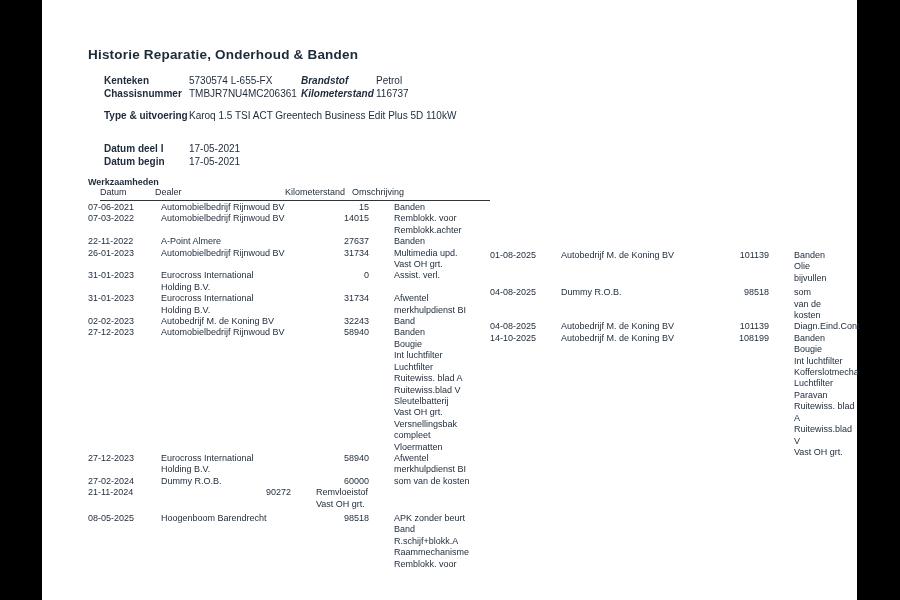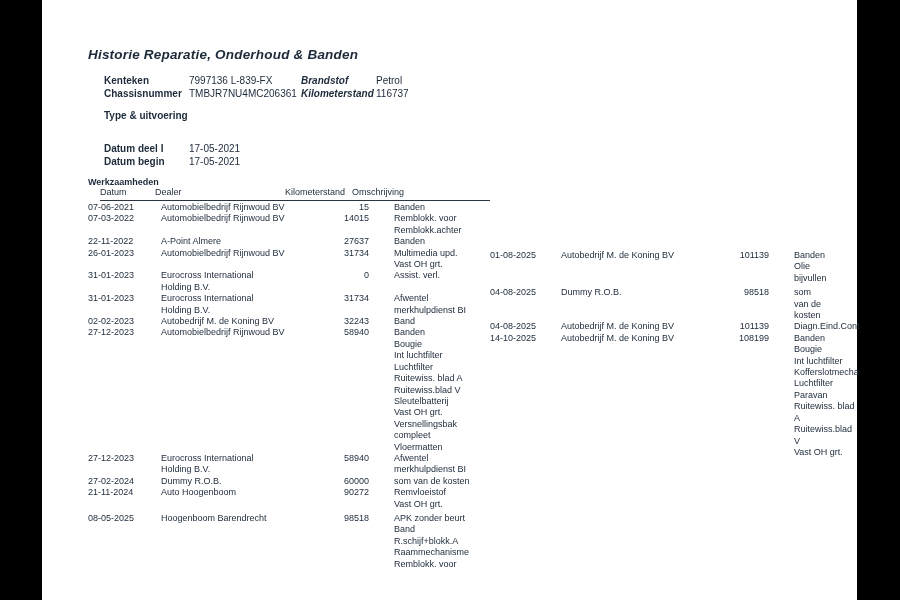--- a/index.html
+++ b/index.html
@@ -15,21 +15,21 @@
     font-family:"Liberation Sans", sans-serif;
     color:var(--text);
     position:relative;
   }
   .side-bar{position:absolute;top:0;height:600px;background:var(--bars);}
   .side-bar.left{left:0;width:42px;}
   .side-bar.right{left:857px;width:43px;}
 
   .doc-title{
     position:absolute;left:88px;top:47px;
-    font-size:13.5px;font-weight:bold;letter-spacing:0.2px;font-style:italic;
+    font-size:13.5px;font-weight:bold;letter-spacing:0.2px;
   }
 
   .info-block{position:absolute;left:104px;font-size:10px;line-height:13px;white-space:nowrap;}
   .info-block.b1{top:74px;}
   .info-block.b2{top:109px;}
   .info-block.b3{top:142px;}
   .info-row{display:flex;}
   .info-label{font-weight:bold;}
   .iw1{width:85px;}
   .iw2{width:112px;}
@@ -64,35 +64,36 @@
 <body>
 
 <div class="side-bar left"></div>
 <div class="side-bar right"></div>
 
 <div class="doc-title">Historie Reparatie, Onderhoud &amp; Banden</div>
 
 <div class="info-block b1">
   <div class="info-row">
     <span class="info-label iw1">Kenteken</span>
-    <span class="info-value iw2">7997136 L-839-FX</span>
+    <span class="info-value iw2">5730574 L-655-FX</span>
     <span class="info-label iw3">Brandstof</span>
     <span class="info-value">Petrol</span>
   </div>
   <div class="info-row">
     <span class="info-label iw1">Chassisnummer</span>
     <span class="info-value iw2">TMBJR7NU4MC206361</span>
     <span class="info-label iw3">Kilometerstand</span>
     <span class="info-value">116737</span>
   </div>
 </div>
 
 <div class="info-block b2">
   <div class="info-row">
     <span class="info-label iw1">Type &amp; uitvoering</span>
+    <span class="info-value">Karoq 1.5 TSI ACT Greentech Business Edit Plus 5D 110kW</span>
   </div>
 </div>
 
 <div class="info-block b3">
   <div class="info-row">
     <span class="info-label iw1">Datum deel I</span>
     <span class="info-value">17-05-2021</span>
   </div>
   <div class="info-row">
     <span class="info-label iw1">Datum begin</span>
@@ -196,21 +197,20 @@
     <div class="wrow">
       <div class="c-date">27-02-2024</div>
       <div class="c-dealer">Dummy R.O.B.</div>
       <div class="c-km">60000</div>
       <div class="c-desc">
         <div class="c-item">som van de kosten</div>
       </div>
     </div>
     <div class="wrow">
       <div class="c-date">21-11-2024</div>
-      <div class="c-dealer">Auto Hoogenboom</div>
       <div class="c-km">90272</div>
       <div class="c-desc">
         <div class="c-item">Remvloeistof</div>
         <div class="c-item">Vast OH grt.</div>
       </div>
     </div>
     <div class="wrow gap">
       <div class="c-date">08-05-2025</div>
       <div class="c-dealer">Hoogenboom Barendrecht</div>
       <div class="c-km">98518</div>

